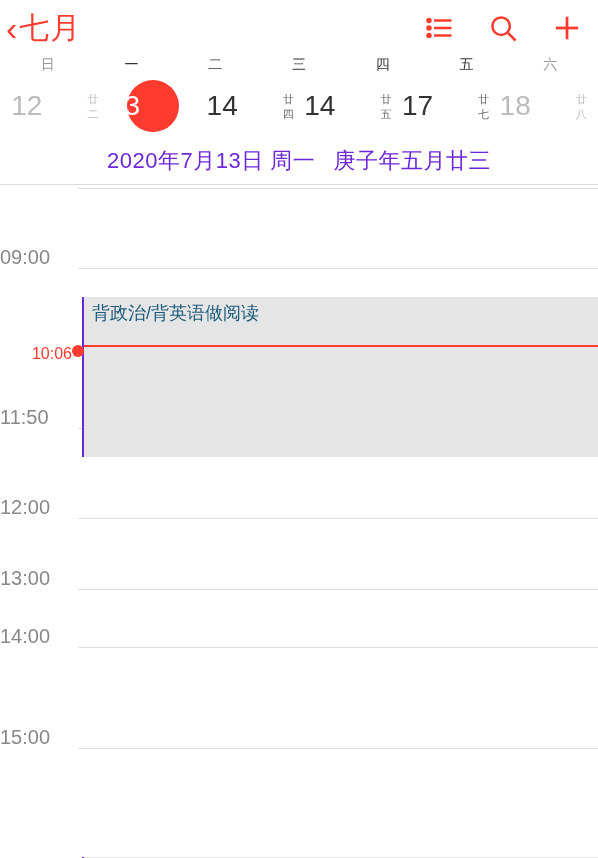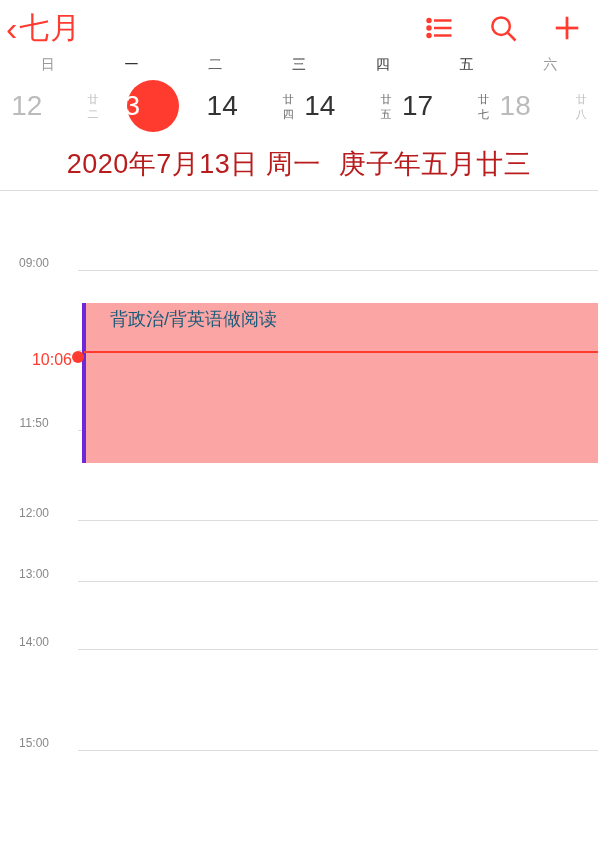--- a/index.html
+++ b/index.html
@@ -60,43 +60,43 @@
     .date-num { font-size: 28px; font-weight: 400; line-height: 1; color: #333; }
     .date-lunar { font-size: 11px; color: #666; margin-top: 2px; margin-left: 45px; }
     .date-cell.selected .date-circle { background: #ff3b30; }
     .date-cell.selected .date-num { color: #fff; font-weight: 400; }
     .date-cell.selected .date-lunar { color: #fff; }
     .date-cell.weekend .date-num { color: #bbb; }
     .date-cell.weekend .date-lunar { color: #bbb; }
 
     .date-full-row {
       text-align: center;
-      font-size: 27px;
-      color: #b91c1c;
+      font-size: 22px;
+      color: #6d28d9;
       padding: 4px 0 8px;
       letter-spacing: 0.5px;
     }
     .date-full-row .spacer { display: inline-block; width: 18px; }
 
     .timeline {
       position: relative;
       height: 664px;
       border-top: 1px solid #ddd;
     }
     .hour-row {
       position: absolute;
       left: 0; right: 0;
       display: flex;
       align-items: center;
     }
     .hour-label {
       width: 78px;
-      text-align: center;
+      text-align: left;
       padding-right: 10px;
-      font-size: 12px;
+      font-size: 20px;
       color: #888;
       transform: translateY(-50%);
     }
     .hour-line {
       flex: 1;
       height: 1px;
       background: #ddd;
     }
     .now-indicator {
       position: absolute;
@@ -113,23 +113,23 @@
       font-weight: 500;
     }
     .now-dot {
       width: 12px; height: 12px; border-radius: 50%; background: #ff3b30; margin-left: -6px;
     }
     .now-line { flex: 1; height: 2px; background: #ff3b30; }
 
     .event {
       position: absolute;
       left: 82px; right: 0;
-      background: #fca5a5;
-      border-left: 4px solid #6d28d9;
-      padding: 4px 24px;
+      background: #e5e5e5;
+      border-left: 2px solid #6d28d9;
+      padding: 4px 8px;
       overflow: hidden;
     }
     .event-title { font-size: 18px; color: #1a5b7a; }
   </style>
 </head>
 <body>
 
 <div class="header">
   <div class="header-left">
     <span class="back-chevron">‹</span>
@@ -228,21 +228,21 @@
       <div class="hour-line"></div>
     </div>
     <div class="hour-row" style="top: 232px;">
       <div class="hour-label">11:50</div>
       <div class="hour-line"></div>
     </div>
     <div class="hour-row" style="top: 322px;">
       <div class="hour-label">12:00</div>
       <div class="hour-line"></div>
     </div>
-    <div class="hour-row" style="top: 383px;">
+    <div class="hour-row" style="top: 393px;">
       <div class="hour-label">13:00</div>
       <div class="hour-line"></div>
     </div>
     <div class="hour-row" style="top: 451px;">
       <div class="hour-label">14:00</div>
       <div class="hour-line"></div>
     </div>
     <div class="hour-row" style="top: 552px;">
       <div class="hour-label">15:00</div>
       <div class="hour-line"></div>

